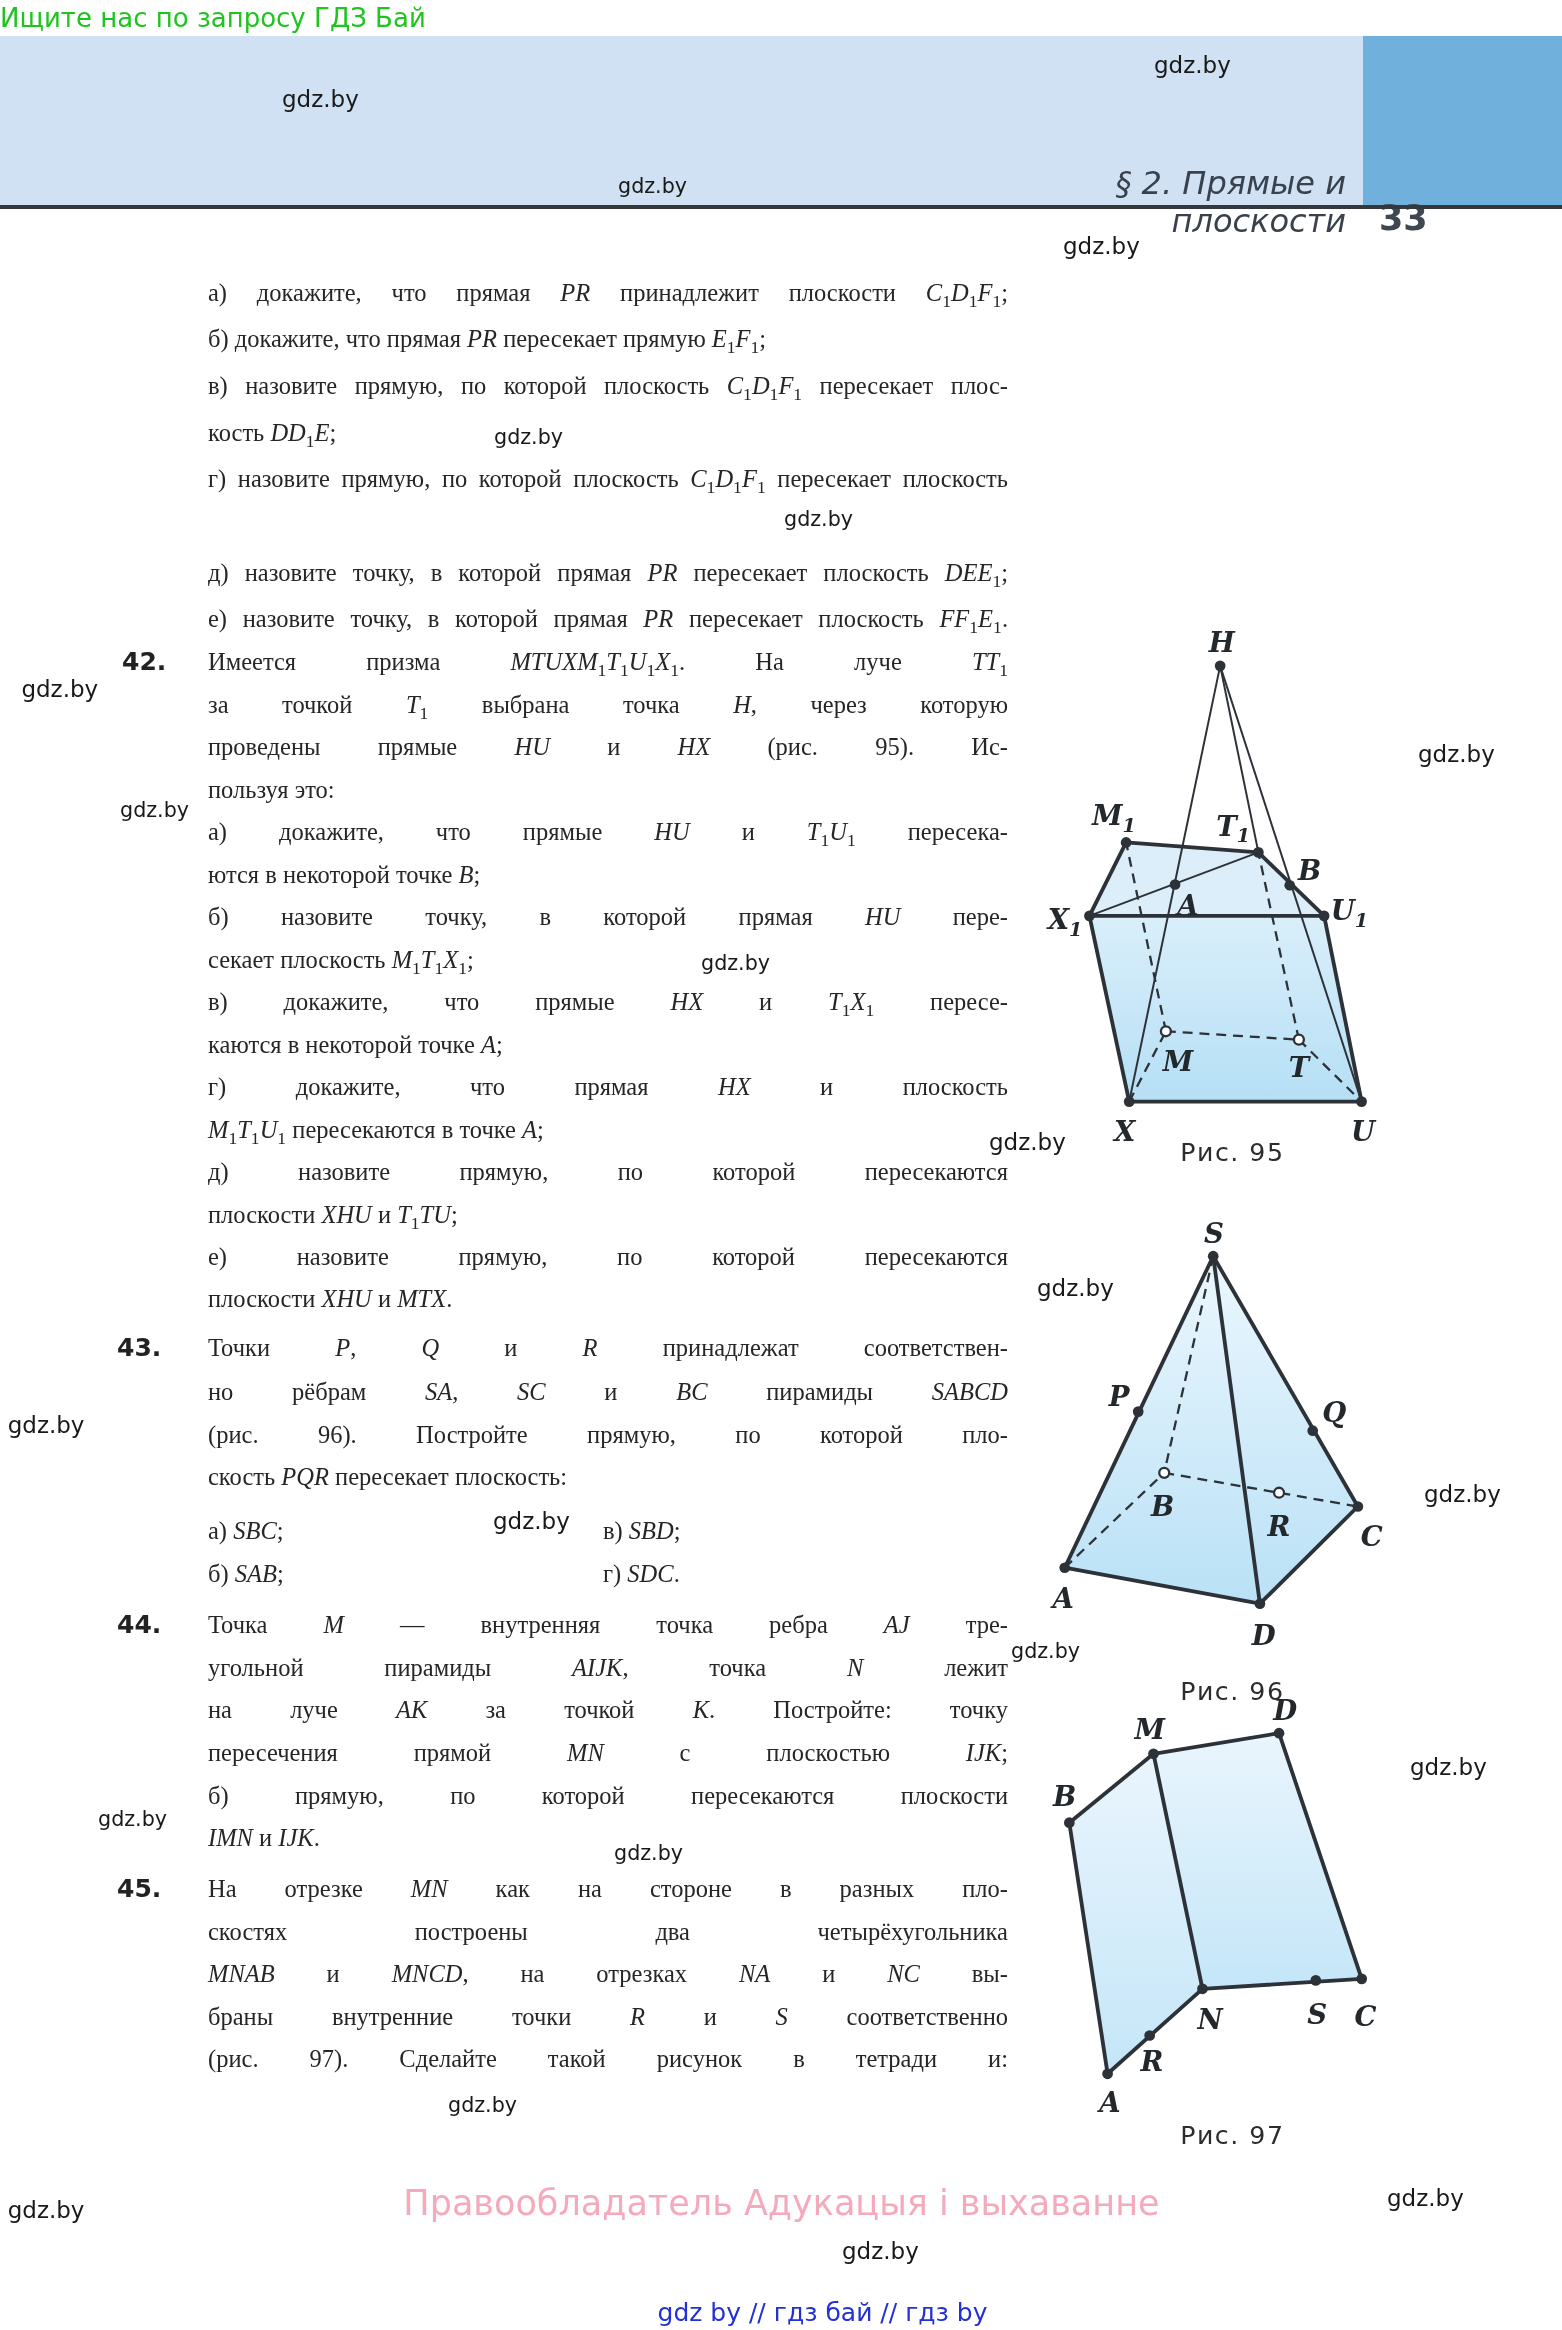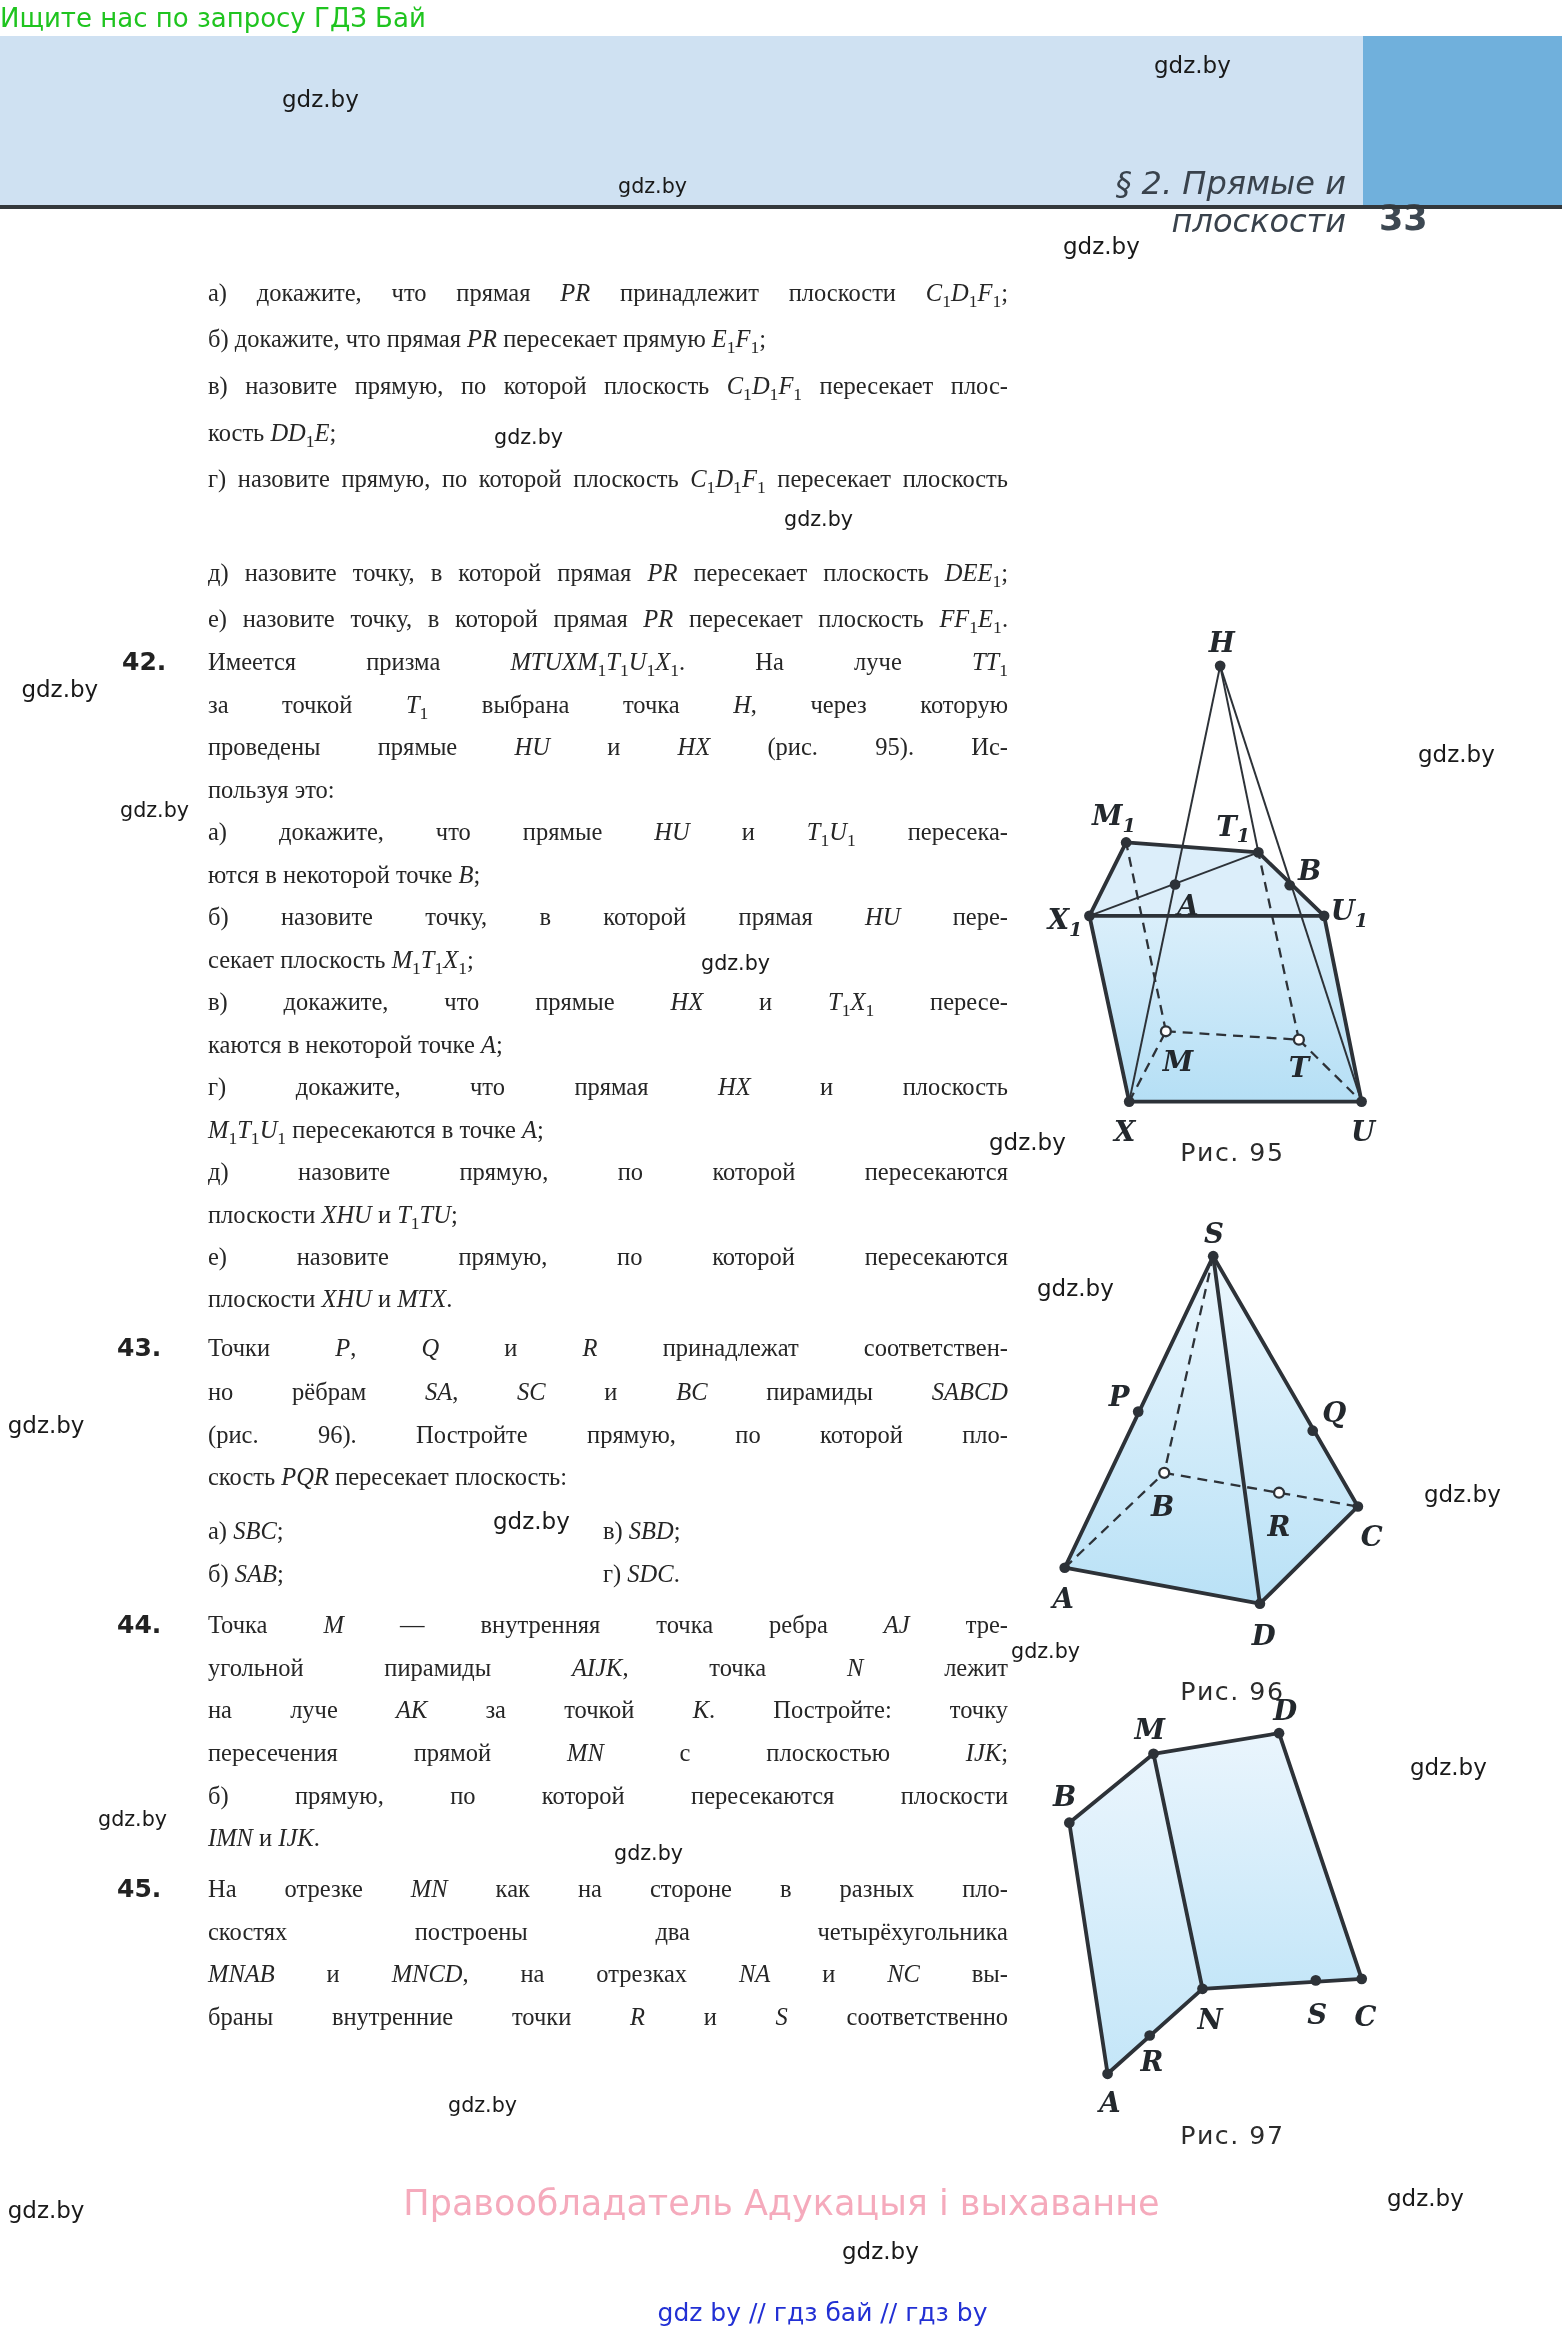--- a/index.html
+++ b/index.html
@@ -120,20 +120,21 @@
   <div class="line just" style="top:1695px">на луче <i>AK</i> за точкой <i>K</i>. Постройте: точку</div>
   <div class="line just" style="top:1738px">пересечения прямой <i>MN</i> с плоскостью <i>IJK</i>;</div>
   <div class="line" style="top:1823px"><i>IMN</i> и <i>IJK</i>.</div>
   <div class="line just" style="top:1781px">б) прямую, по которой пересекаются плоскости</div>
 
   <div class="num" style="left:117px;top:1874px">45.</div>
   <div class="line just" style="top:1874px">На отрезке <i>MN</i> как на стороне в разных пло-</div>
   <div class="line just" style="top:1917px">скостях построены два четырёхугольника</div>
   <div class="line just" style="top:1959px"><i>MNAB</i> и <i>MNCD</i>, на отрезках <i>NA</i> и <i>NC</i> вы-</div>
   <div class="line just" style="top:2002px">браны внутренние точки <i>R</i> и <i>S</i> соответственно</div>
+  <div class="line just" style="top:2044px">(рис. 97). Сделайте такой рисунок в тетради и:</div>
 
   <svg class="figsvg" style="left:979px;top:620px" width="584" height="581" viewBox="1280 810 763 760">
     <defs>
       <linearGradient id="gA" x1="0" y1="0" x2="0" y2="1">
         <stop offset="0" stop-color="#e9f5fd"></stop>
           <stop offset="1" stop-color="#b5dff5"></stop>
       </linearGradient>
     </defs>
     <polygon points="1476,1440 1424,1197 1472,1101 1645,1114 1731,1197 1780,1440" fill="url(#gA)"></polygon>
     <polygon points="1424,1197 1472,1101 1645,1114 1731,1197" fill="#dceefa"></polygon>

